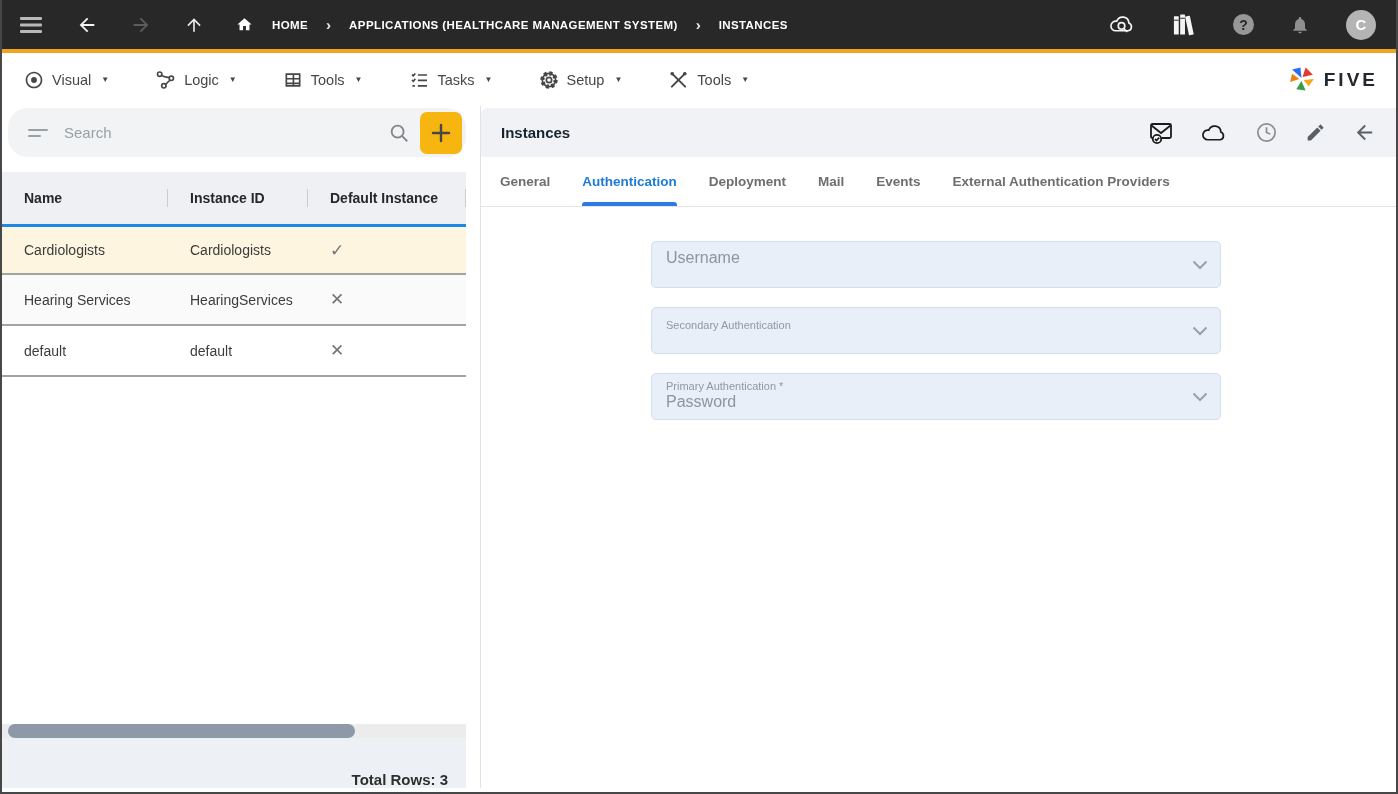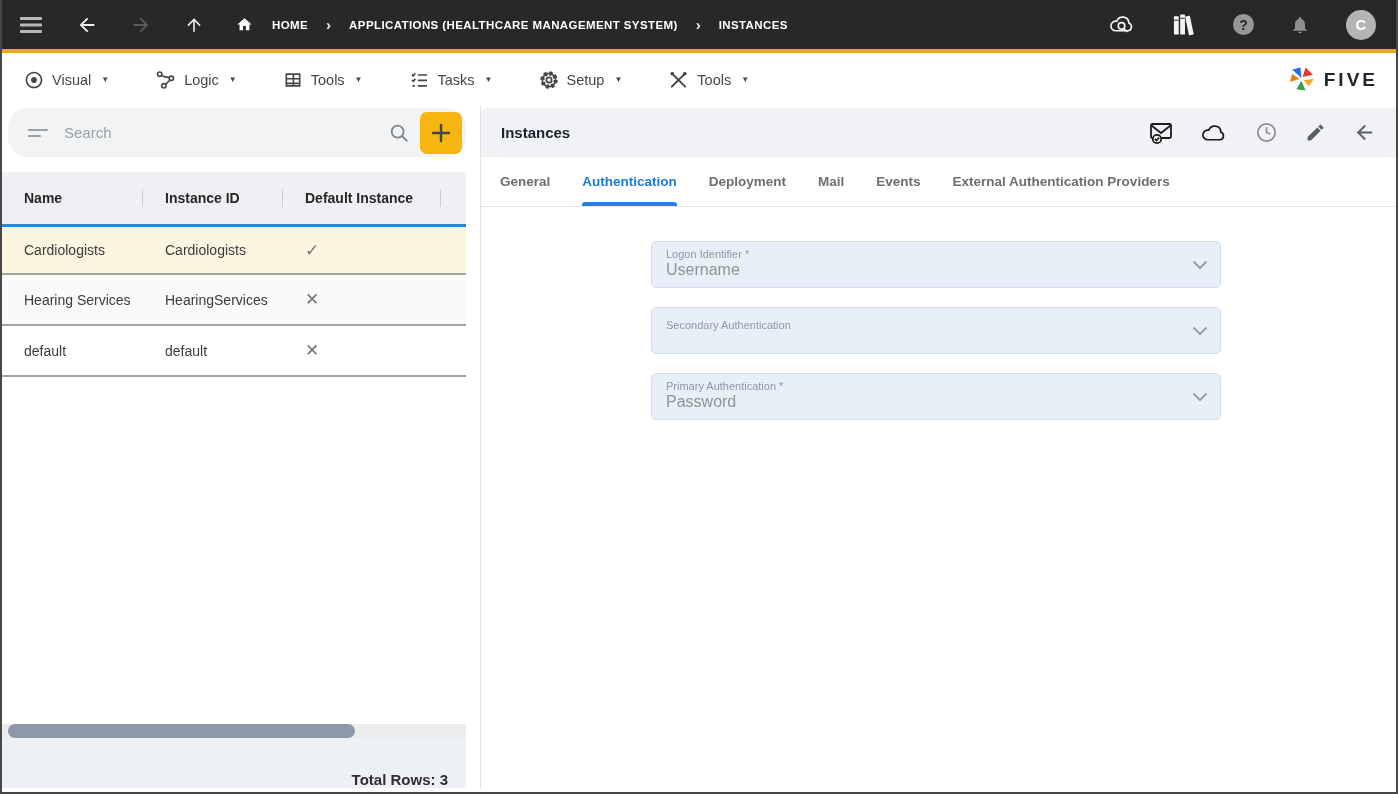--- a/index.html
+++ b/index.html
@@ -39,21 +39,21 @@
   
   .searchbar { margin-left:6px; height:49px; background:#f1f3f4; border-radius:20px; display:flex; align-items:center; padding:0 4px 0 16px; }
   .filter-btn,.search-btn { background:none; border:none; cursor:pointer; display:flex; align-items:center; padding:4px; }
   .search-input { flex:1; border:none; background:transparent; outline:none; font-size:15px; color:#3c4043; padding:0 10px; }
   .search-input::placeholder { color:#9aa0a6; }
   .add-btn { width:42px; height:42px; background:#f6b50f; border:none; border-radius:7px; cursor:pointer; display:flex; align-items:center; justify-content:center; margin-left:6px; }
   
   .grid { margin-top:15px; display:flex; flex-direction:column; flex:1; }
   .g-head { display:flex; background:#eef0f3; height:52px; align-items:center; }
   .g-col { font-size:14px; font-weight:700; color:#272727; padding-left:22px; position:relative; }
-  .c1 { width:141px; } .c2 { width:140px; } .c3 { width:158px; }
+  .c1 { width:166px; } .c2 { width:140px; } .c3 { width:158px; }
   .g-col::after { content:""; position:absolute; right:0; top:50%; transform:translateY(-50%); width:1px; height:18px; background:#c9cdd2; }
   .g-row { display:flex; align-items:center; height:51px; font-size:14px; color:#3c3c3c; border-bottom:2px solid #a3a3a3; cursor:pointer; background:#fff; }
   .g-row .cell { padding-left:22px; }
   .row-selected { background:#fdf5df; border-top:3px solid #1e88e5; }
   .row-alt { background:#fafafa; }
   .mark { font-size:17px; color:#757575; }
   .spacer { flex:1; }
   
   .hscroll { height:14px; background:#ececec; position:relative; }
   .hthumb { position:absolute; left:6px; top:0; width:347px; height:14px; background:#8d98a9; border-radius:7px; cursor:grab; }
@@ -319,21 +319,20 @@
       <button class="tab">General</button>
       <button class="tab active">Authentication</button>
       <button class="tab">Deployment</button>
       <button class="tab">Mail</button>
       <button class="tab">Events</button>
       <button class="tab">External Authentication Providers</button>
     </div>
 
     <div class="form-area">
       <div class="field">
-        <span class="f-label">Logon Identifier *</span>
         <span class="f-value">Username</span>
         <svg class="f-chev" width="16" height="10" viewBox="0 0 16 10" fill="none" stroke="#99a1ab" stroke-width="2">
             <path d="M1.5 1.5 L8 8 L14.5 1.5"></path>
           </svg>
       </div>
       <div class="field">
         <span class="f-label" style="margin-top:5px">Secondary Authentication</span>
         <span class="f-value"></span>
         <svg class="f-chev" width="16" height="10" viewBox="0 0 16 10" fill="none" stroke="#99a1ab" stroke-width="2">
             <path d="M1.5 1.5 L8 8 L14.5 1.5"></path>

